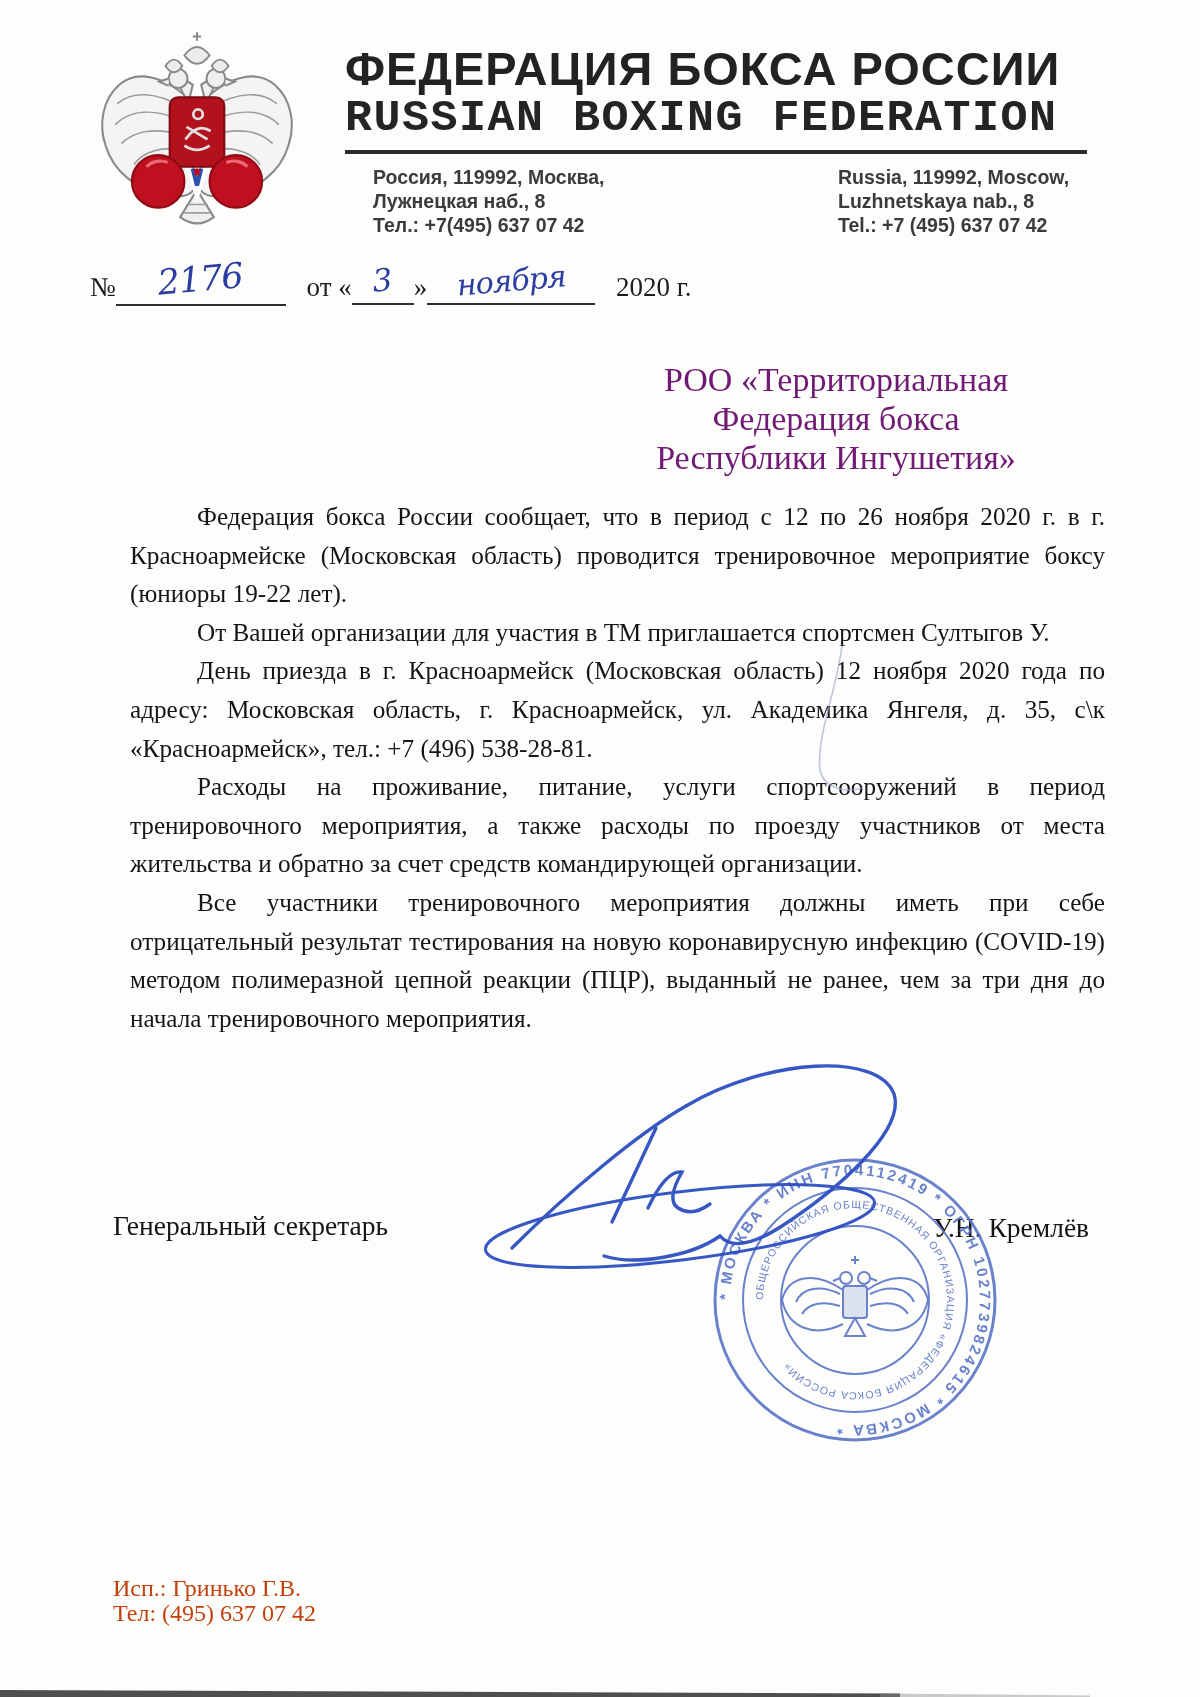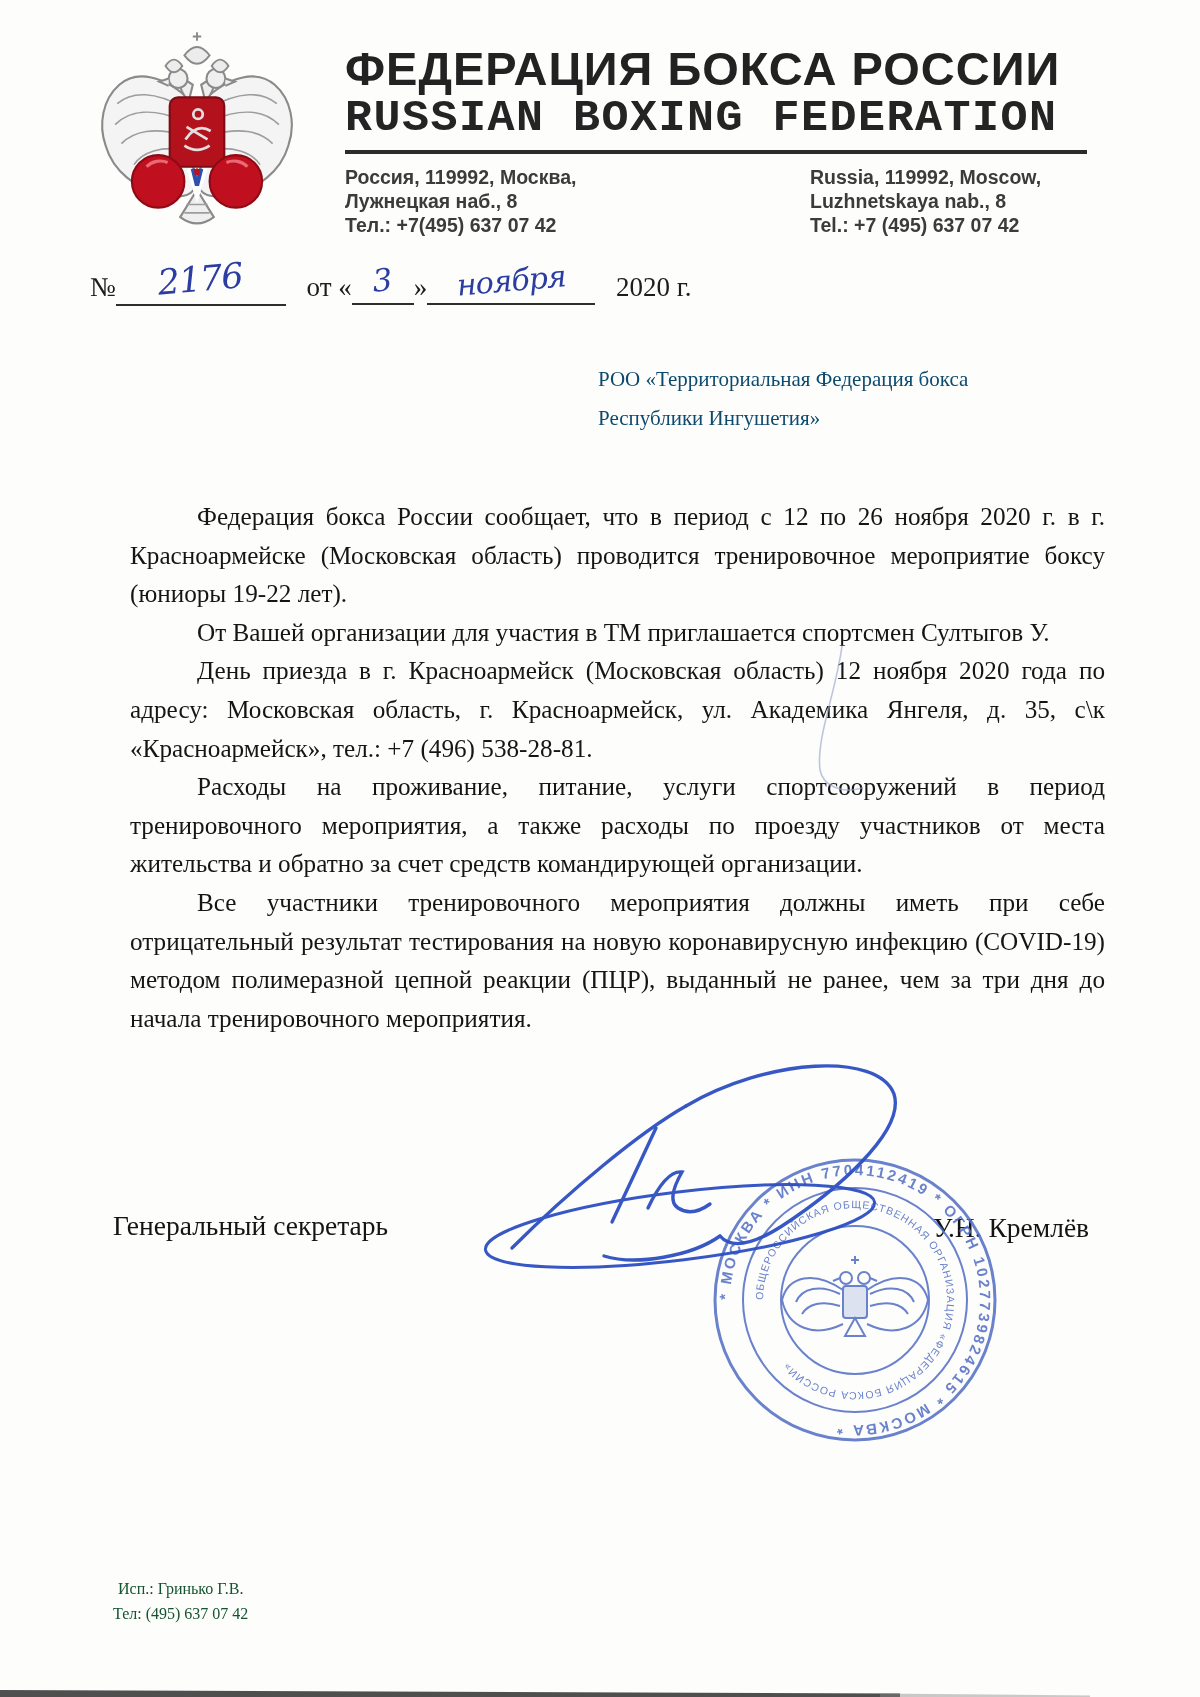--- a/index.html
+++ b/index.html
@@ -19,57 +19,57 @@
     margin:0;font-family:"Liberation Sans",sans-serif;font-weight:bold;
     font-size:47px;line-height:50px;letter-spacing:1px;color:#222;white-space:nowrap;
   }
   .title-en{
     margin:0;font-family:Liberation Mono, monospace;font-weight:bold;
     font-size:45px;line-height:50px;letter-spacing:1.5px;color:#242424;white-space:nowrap;
   }
   .head-rule{margin-top:6px;height:4px;background:#2c2c2c;width:742px;}
   .addresses{display:flex;margin-top:11px;font-family:"Liberation Sans",sans-serif;
     font-weight:bold;font-size:19.5px;line-height:24px;color:#3b3b3b;}
-  .addr-ru{width:465px;}
+  .addr-ru{width:465px;margin-left:28px;}
   .addr-en{flex:1;}
   
   .ref-line{position:absolute;left:90px;top:264px;width:1010px;font-size:27px;color:#1d1d1d;white-space:nowrap;}
   .field{display:inline-block;border-bottom:2px solid #2e2e2e;text-align:center;vertical-align:baseline;}
   .f-number{width:170px;}
   .f-day{width:62px;}
   .f-month{width:168px;}
   .hand{
     display:inline-block;
     font-family:"DejaVu Serif",serif;font-style:italic;
     color:#2c3da2;
     transform:rotate(-5deg) translateY(-5px);
   }
   .hand-number{font-size:35px;letter-spacing:-1px;}
   .hand-day{font-size:31px;}
   .hand-month{font-size:30px;letter-spacing:-1px;}
   .ref-gap{display:inline-block;width:14px;}
   
   .recipient{
     position:absolute;left:598px;top:360px;width:476px;
-    font-size:21px;line-height:39px;color:#0c4a6e;
+    text-align:center;font-size:34px;line-height:39px;color:#701a75;
   }
   
   .body-text{
     position:absolute;left:130px;top:498px;width:975px;
     font-size:25.2px;line-height:38.6px;text-align:justify;color:#151515;
   }
   .body-text p{margin:0;text-indent:67px;}
   
   .sig-position{position:absolute;left:113px;top:1210px;font-size:27.5px;color:#141414;}
   .sig-name{position:absolute;left:933px;top:1212px;font-size:27.5px;color:#141414;}
   
   .autograph{position:absolute;left:450px;top:1040px;width:580px;height:440px;pointer-events:none;}
   .stray-mark{position:absolute;left:800px;top:640px;width:90px;height:170px;pointer-events:none;}
   
-  .footer{position:absolute;left:113px;top:1576px;font-size:16px;line-height:25px;color:#14532d;text-align:center;}
+  .footer{position:absolute;left:113px;top:1576px;font-size:24px;line-height:25px;color:#c2410c;}
   
   .scan-edge{position:absolute;left:0;bottom:0;width:1200px;height:8px;pointer-events:none;}
 </style>
 </head>
 <body>
 
 <div class="page">
 
   <div class="logo">
     <svg viewBox="0 0 200 200" width="210" height="210">

